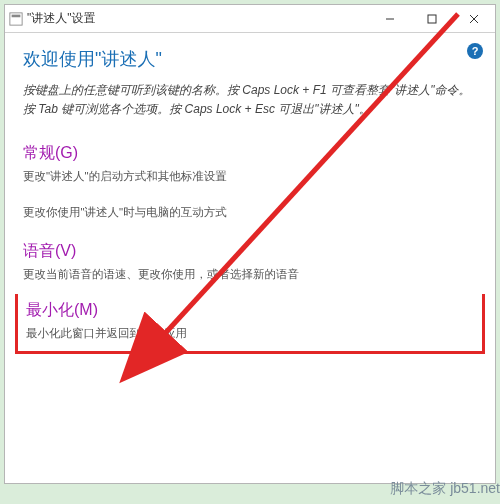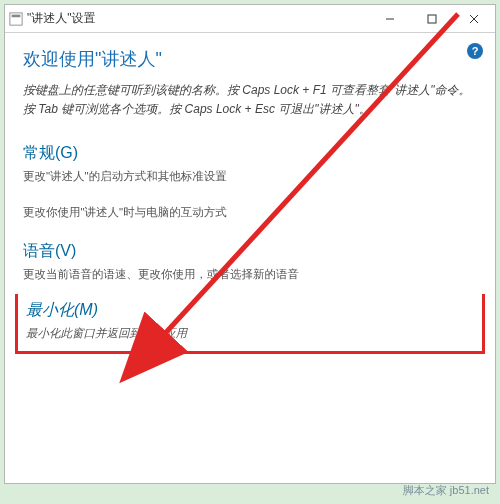--- a/index.html
+++ b/index.html
@@ -74,49 +74,48 @@
     font-size: 12px;
     line-height: 1.6;
     margin-bottom: 14px;
     font-style: italic;
   }
   .section {
     padding: 10px 0 10px 0;
   }
   .section + .section { border-top: 0; }
   .sec-title {
-    color: #0369a1;
+    color: #a21caf;
     font-size: 16px;
     font-weight: 400;
     margin-bottom: 4px;
   }
   .sec-desc {
     color: #555;
     font-size: 11.5px;
     line-height: 1.4;
   }
   .highlight {
     border: 3px solid #e22626;
     margin: 2px -8px;
     padding: 6px 8px 10px 8px;
-    font-style: italic;
   }
   
   .arrow-svg {
     position: absolute;
     left: 6px; top: 4px;
     width: 492px; height: 480px;
     pointer-events: none;
     z-index: 50;
   }
   .watermark {
     position: absolute;
-    right: 11px; bottom: 6px;
+    right: 0; bottom: 6px;
     color: #7a8c9a;
-    font-size: 11px;
+    font-size: 14px;
     font-family: Arial, sans-serif;
     z-index: 60;
   }
 </style>
 </head>
 <body>
 
 <div class="window">
 
   <div class="titlebar">

